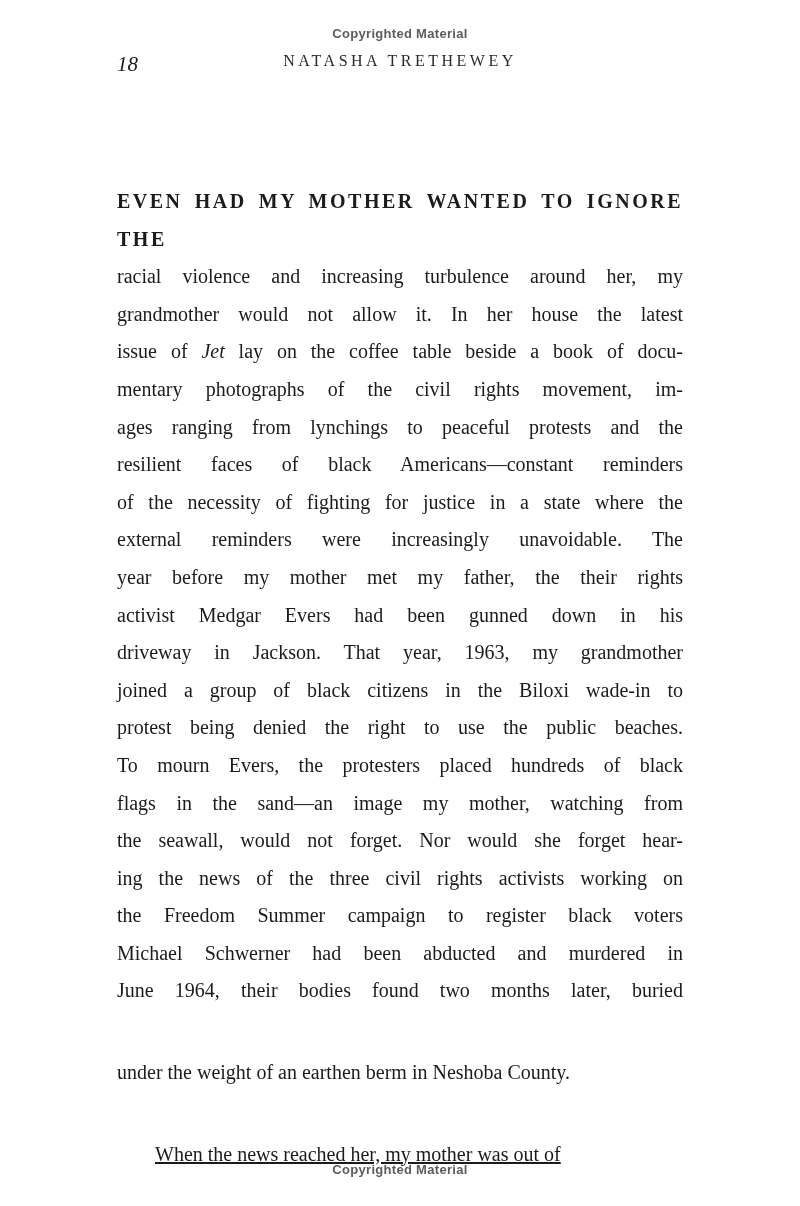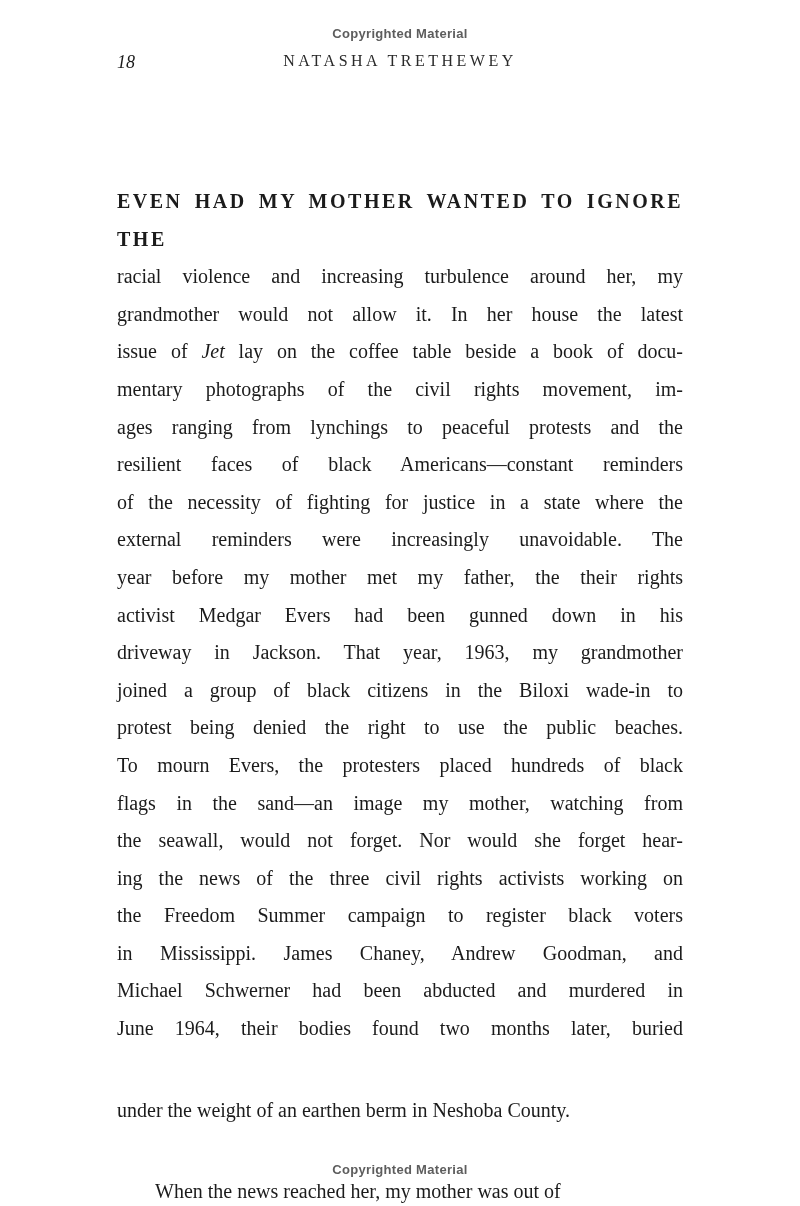--- a/index.html
+++ b/index.html
@@ -34,21 +34,21 @@
     top: 52px;
     left: 117px;
     right: 117px;
     height: 22px;
   }
   .page-number {
     position: absolute;
     left: 0;
     top: 0;
     font-style: italic;
-    font-size: 18px;
+    font-size: 21px;
     color: var(--text-color, #1b1b1b);
   }
   .running-head {
     text-align: center;
     font-size: 16px;
     letter-spacing: 3.5px;
     color: #2a2a2a;
   }
   .body-text {
     position: absolute;
@@ -62,21 +62,21 @@
     line-height: 37.6px;
     text-align: justify;
     text-align-last: justify;
   }
   .line.lead {
     font-size: 20px;
     font-weight: 700;
     letter-spacing: 2.5px;
   }
   .line.end { text-align-last: left; margin-top: 44px; }
-  .line.indent { text-indent: 38px; }
+  .line.indent { text-indent: 38px; text-decoration: underline; }
   .italic { font-style: italic; }
 </style>
 </head>
 <body>
 
 <div class="page">
   <div class="notice top">Copyrighted Material</div>
 
   <div class="page-header">
     <span class="page-number">18</span>
@@ -96,21 +96,20 @@
       <div class="line"><span>year before my mother met my father, the their rights</span></div>
       <div class="line"><span>activist Medgar Evers had been gunned down in his</span></div>
       <div class="line"><span>driveway in Jackson. That year, 1963, my grandmother</span></div>
       <div class="line"><span>joined a group of black citizens in the Biloxi wade-in to</span></div>
       <div class="line"><span>protest being denied the right to use the public beaches.</span></div>
       <div class="line"><span>To mourn Evers, the protesters placed hundreds of black</span></div>
       <div class="line"><span>flags in the sand—an image my mother, watching from</span></div>
       <div class="line"><span>the seawall, would not forget. Nor would she forget hear-</span></div>
       <div class="line"><span>ing the news of the three civil rights activists working on</span></div>
       <div class="line"><span>the Freedom Summer campaign to register black voters</span></div>
-      <div class="line"><span>in Mississippi. James Chaney, Andrew Goodman, and</span></div>
       <div class="line"><span>Michael Schwerner had been abducted and murdered in</span></div>
       <div class="line"><span>June 1964, their bodies found two months later, buried</span></div>
       <div class="line end"><span>under the weight of an earthen berm in Neshoba County.</span></div>
       <div class="line indent end"><span>When the news reached her, my mother was out of</span></div>
     </div>
 
   <div class="notice bottom">Copyrighted Material</div>
 </div>
 
 </body></html>

